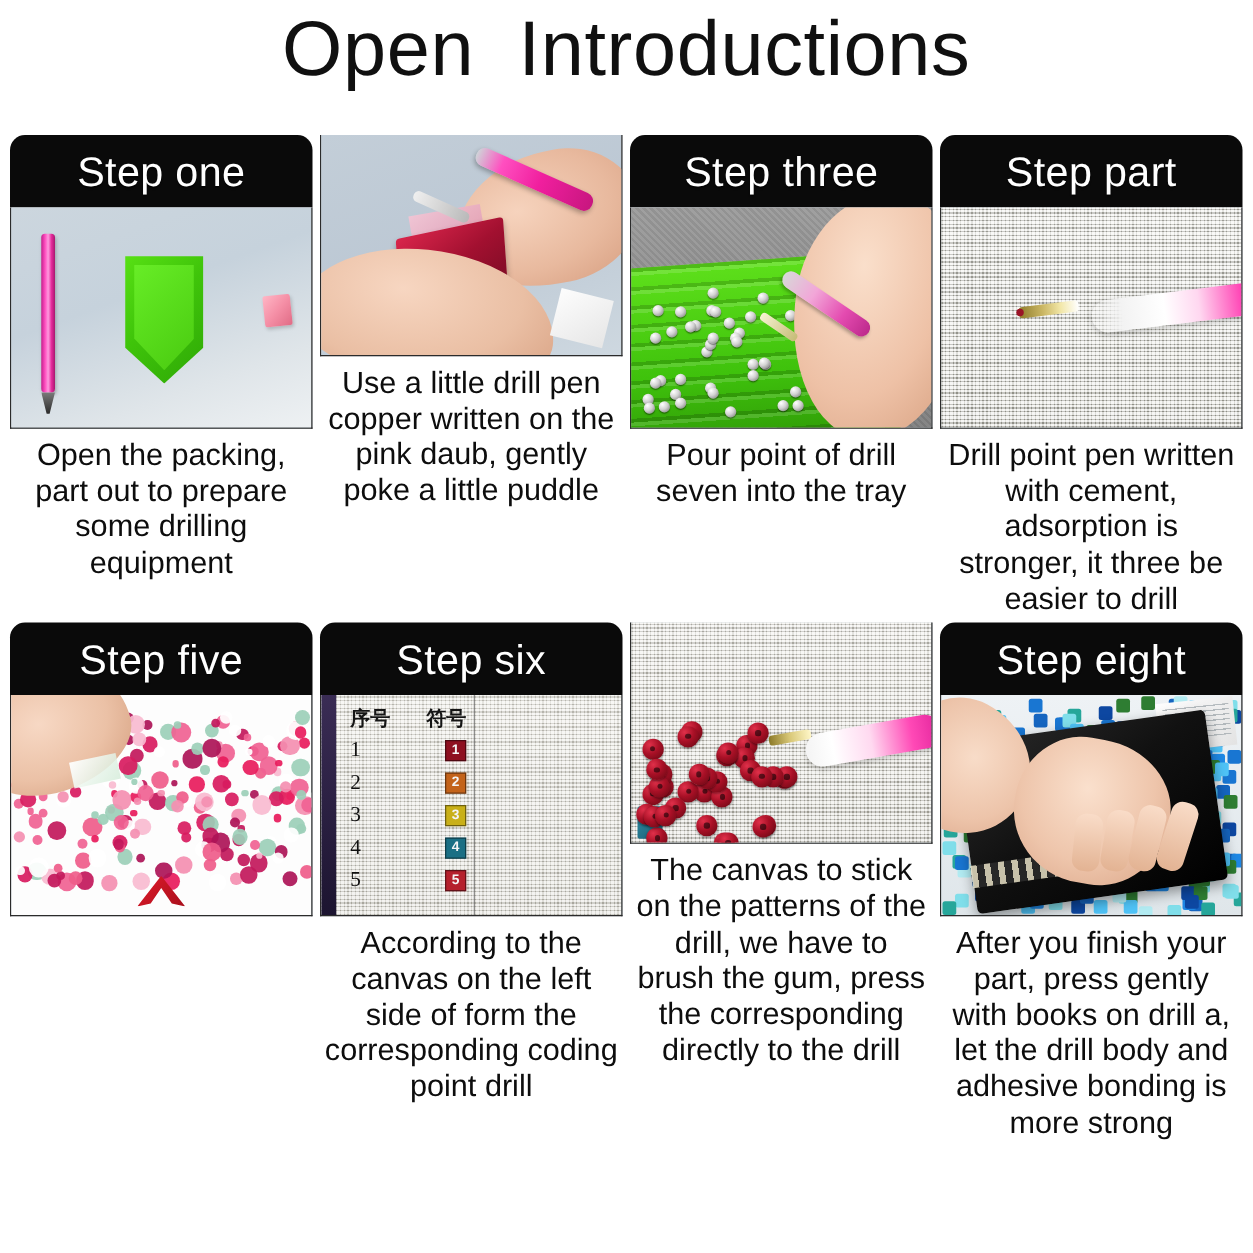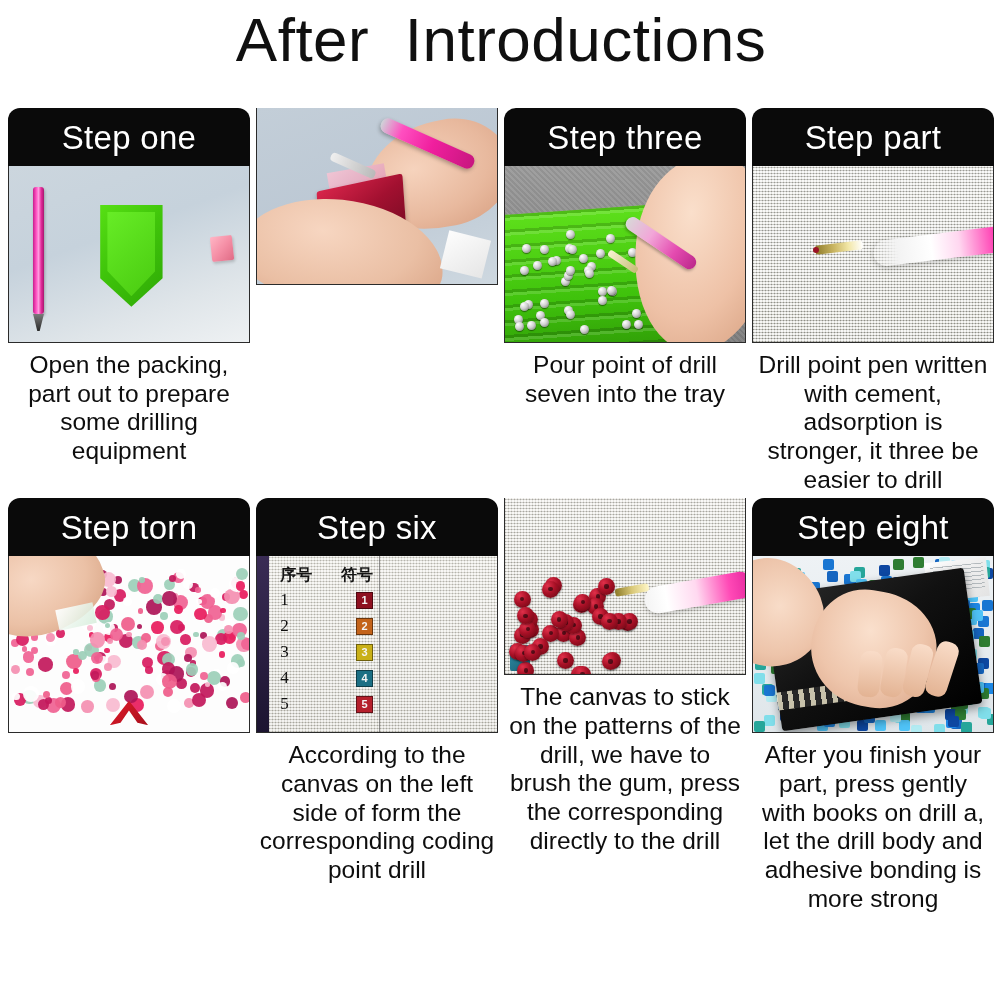--- a/index.html
+++ b/index.html
@@ -450,21 +450,21 @@
     background: repeating-linear-gradient(0deg,#9aa3a8 0 1px, transparent 1px 4px);
     transform: rotate(-6deg);
     opacity: 0.7;
   }
 </style>
 </head>
 <body>
 
 <div id="page">
 
-  <div id="title">After  Introductions</div>
+  <div id="title">Open  Introductions</div>
 
   <div id="grid">
 
     <div class="card">
       <div class="card-header">
         <span class="card-header-label">Step one</span>
       </div>
       <div class="card-photo">
         <div class="scene s1">
           <div class="pen"></div>
@@ -482,20 +482,21 @@
         <div class="scene s2">
           <div class="hand-top"></div>
           <div class="wax-pink"></div>
           <div class="wax-block"></div>
           <div class="hand-bottom"></div>
           <div class="pen2"></div>
           <div class="pen2-tip"></div>
           <div class="paper"></div>
         </div>
       </div>
+      <div class="card-caption">Use a little drill pen copper written on the pink daub, gently poke a little puddle</div>
     </div>
 
     <div class="card">
       <div class="card-header">
         <span class="card-header-label">Step three</span>
       </div>
       <div class="card-photo">
         <div class="scene s3">
           <div class="table-bg"></div>
           <div class="tray3"></div>
@@ -561,21 +562,21 @@
           <div class="pen4"></div>
           <div class="pen4-metal"></div>
           <div class="pen4-dot"></div>
         </div>
       </div>
       <div class="card-caption">Drill point pen written with cement, adsorption is stronger, it three be easier to drill</div>
     </div>
 
     <div class="card">
       <div class="card-header">
-        <span class="card-header-label">Step torn</span>
+        <span class="card-header-label">Step five</span>
       </div>
       <div class="card-photo">
         <div class="scene s5" id="scene5">
             <div class="blob" style="width: 12.6511px; height: 12.6511px; left: 59.3331%; top: 36.9349%; background: rgb(232, 27, 92);"></div>
             <div class="blob" style="width: 7.42143px; height: 7.42143px; left: 63.0518%; top: 31.9217%; background: rgb(156, 207, 184);"></div>
             <div class="blob" style="width: 11.1094px; height: 11.1094px; left: 97.824%; top: 44.4229%; background: rgb(255, 255, 255);"></div>
             <div class="blob" style="width: 8.36941px; height: 8.36941px; left: 19.6744%; top: 41.5989%; background: rgb(216, 27, 96);"></div>
             <div class="blob" style="width: 14.0039px; height: 14.0039px; left: 40.3313%; top: 80.6845%; background: rgb(248, 187, 208);"></div>
             <div class="blob" style="width: 8.1857px; height: 8.1857px; left: 84.7825%; top: 64.0992%; background: rgb(255, 255, 255);"></div>
             <div class="blob" style="width: 11.0136px; height: 11.0136px; left: 96.1638%; top: 77.2259%; background: rgb(239, 92, 138);"></div>

